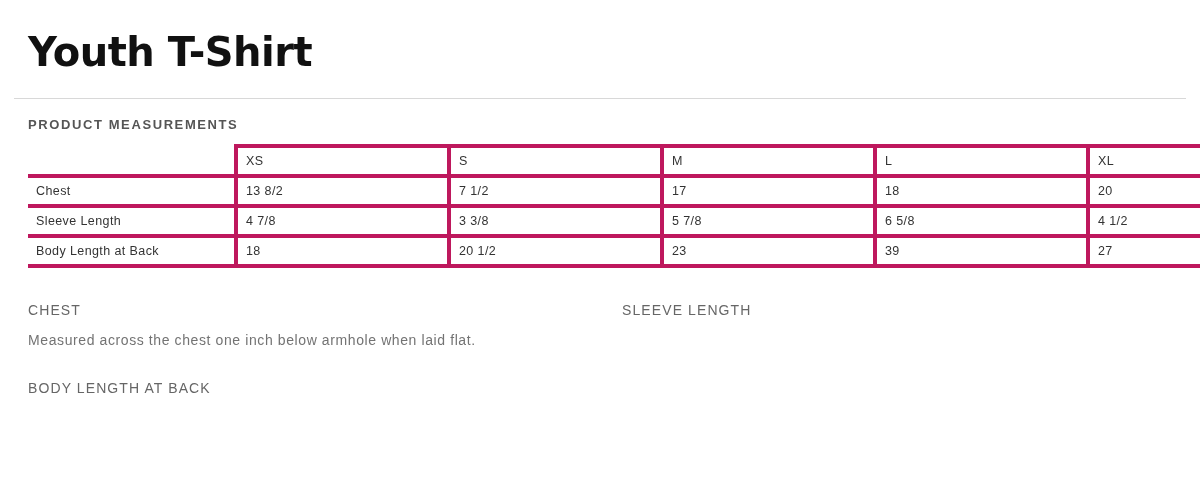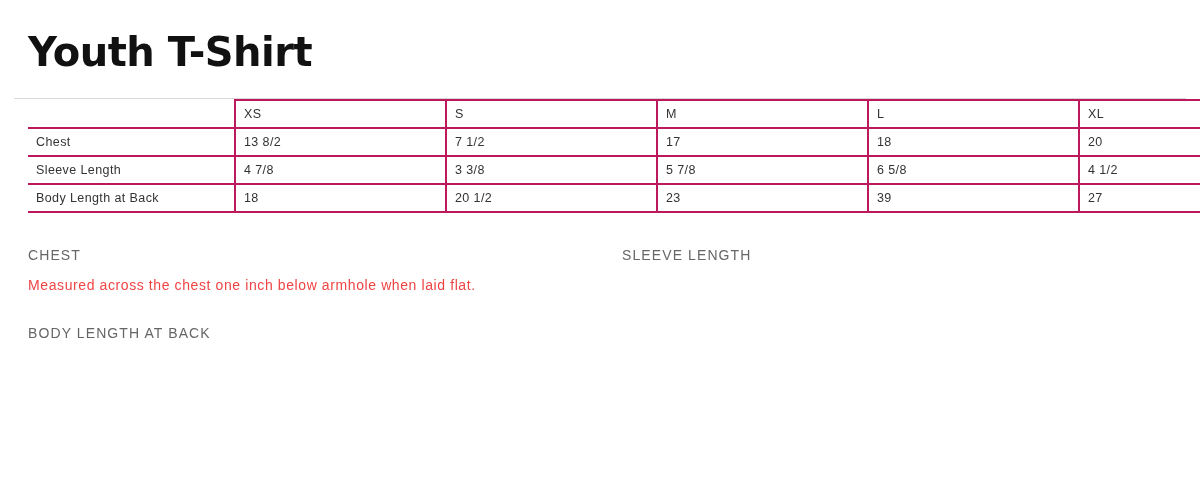--- a/index.html
+++ b/index.html
@@ -44,21 +44,21 @@
     font-weight: bold;
   }
   table.measurements {
     border-collapse: collapse;
     width: 1158px;
     margin-left: 14px;
     table-layout: fixed;
   }
   table.measurements th,
   table.measurements td {
-    border: 2px solid #be185d;
+    border: 4px solid #be185d;
     font-size: 12.5px;
     font-weight: normal;
     color: #333333;
     text-align: left;
     padding: 6px 8px;
     letter-spacing: 0.4px;
     height: 11px;
     vertical-align: middle;
   }
   table.measurements thead th {
@@ -86,34 +86,35 @@
   .note-title {
     font-size: 14px;
     letter-spacing: 1.1px;
     color: #666666;
     margin: 0 0 10px 0;
   }
   .note-body {
     font-size: 14px;
     letter-spacing: 0.6px;
     line-height: 1.85;
-    color: #ef4444;
+    color: #737373;
     margin: 0;
     max-width: 520px;
   }
   .note-block.full { grid-column: 1 / 2; }
 </style>
 </head>
 <body>
 
 <div class="page">
 
   <h1 class="title">Youth T-Shirt</h1>
   <hr class="title-rule">
 
+  <div class="section-label">PRODUCT MEASUREMENTS</div>
 
   <table class="measurements">
     <thead>
       <tr>
         <th class="corner col-head"></th>
         <th class="col-size">XS</th>
         <th class="col-size">S</th>
         <th class="col-size">M</th>
         <th class="col-size">L</th>
         <th class="col-size">XL</th>

